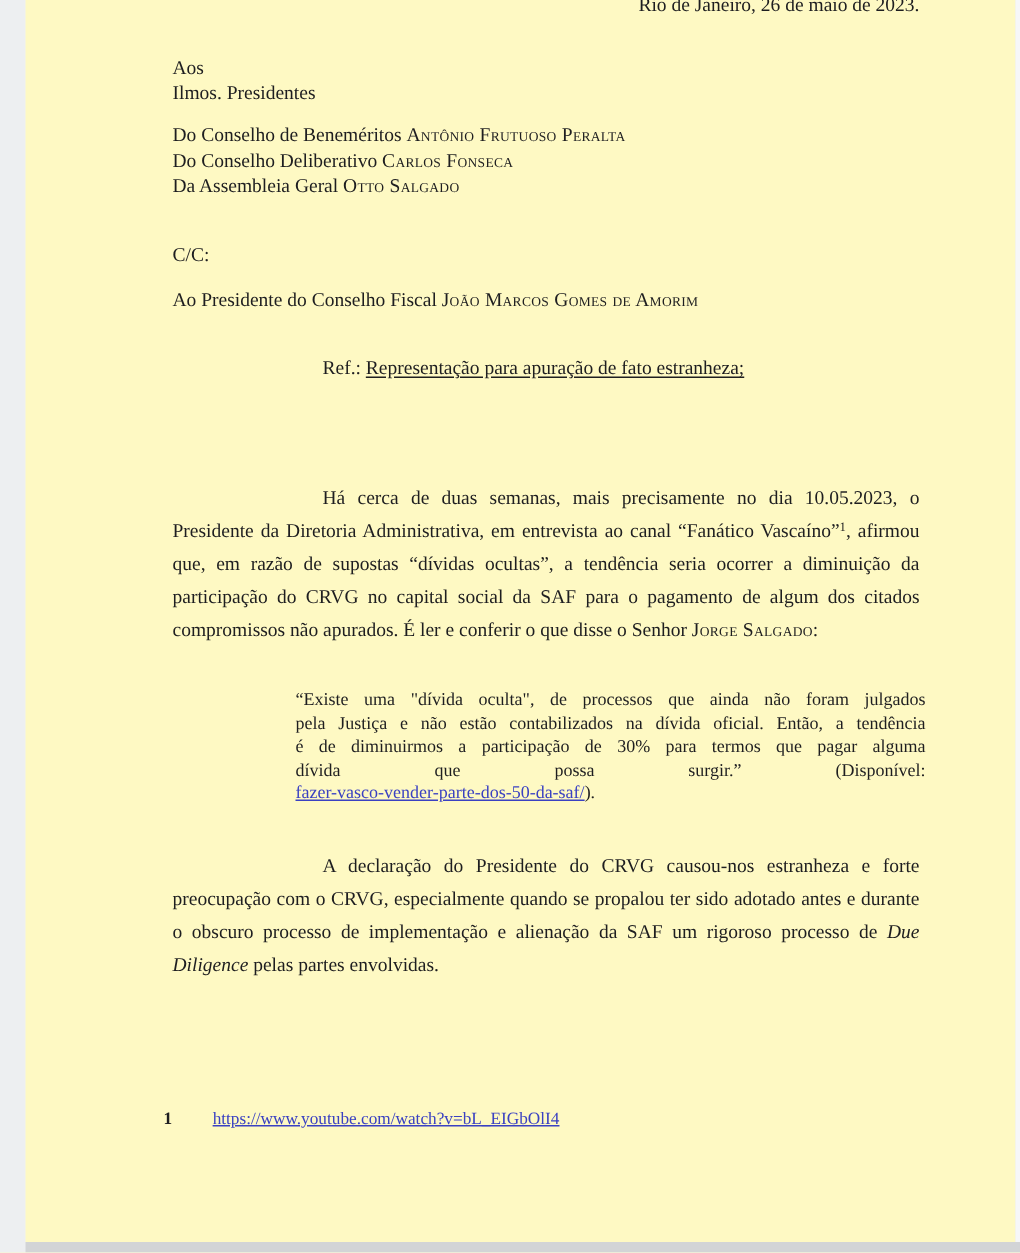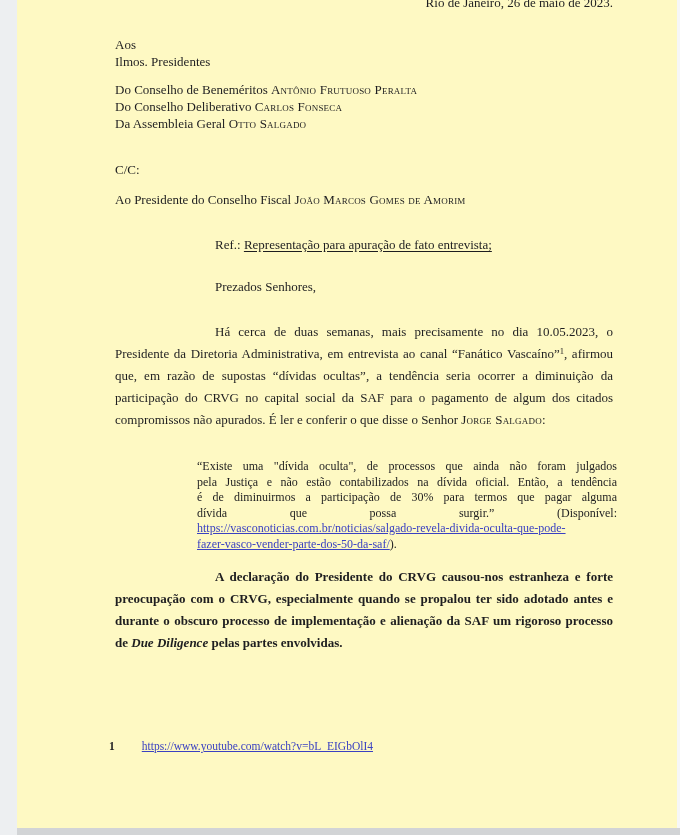--- a/index.html
+++ b/index.html
@@ -15,21 +15,21 @@
   .blk{position:absolute;left:98px;right:64px;font-size:13px;line-height:17px;}
   .date{top:-5px;text-align:right;line-height:15px;}
   .addr{top:36px;}
   .recips{top:81px;}
   .cc{top:161px;}
   .ccline{top:191px;}
   .refline{top:236px;left:198px;right:40px;}
   .salutation{top:278px;left:198px;}
   .para{text-align:justify;line-height:22px;}
   .p1{top:321px;text-indent:100px;}
-  .p2{top:566px;text-indent:100px;font-weight:bold;}
+  .p2{top:566px;text-indent:100px;}
   .p3{top:679px;text-indent:100px;}
   .quote{top:459px;left:180px;right:60px;font-size:12px;line-height:15.5px;}
   .qline{display:block;}
   .just{text-align:justify;text-align-last:justify;}
   .footnote{top:739px;left:92px;font-size:11.5px;line-height:15px;}
   .fn-num{font-weight:bold;margin-right:3px;}
 
   .sc{font-variant:small-caps;letter-spacing:0.2px;}
   .em{font-style:italic;}
   .underline{text-decoration:underline;text-underline-offset:2px;}
@@ -57,35 +57,33 @@
       <div><span>Da Assembleia Geral </span><span class="sc">Otto Salgado</span></div>
     </div>
 
     <div class="blk ccline">
       <span>Ao Presidente do Conselho Fiscal </span><span class="sc">João Marcos Gomes de Amorim</span>
     </div>
 
     <div class="blk cc">C/C:</div>
 
     <div class="blk refline">
-      <span>Ref.: </span><span class="underline">Representação para apuração de fato entrevista;</span>
+      <span>Ref.: </span><span class="underline">Representação para apuração de fato estranheza;</span>
     </div>
 
-    <div class="blk salutation">Prezados Senhores,</div>
 
     <div class="blk para p1">
       <span>Há cerca de duas semanas, mais precisamente no dia 10.05.2023, o Presidente da Diretoria Administrativa, em entrevista ao canal “Fanático Vascaíno”</span><sup class="fnref">1</sup><span>, afirmou que, em razão de supostas “dívidas ocultas”, a tendência seria ocorrer a diminuição da participação do CRVG no capital social da SAF para o pagamento de algum dos citados compromissos não apurados. É ler e conferir o que disse o Senhor </span><span class="sc">Jorge Salgado</span><span>:</span>
     </div>
 
     <div class="blk quote">
       <div class="qline just">“Existe uma "dívida oculta", de processos que ainda não foram julgados</div>
       <div class="qline just">pela Justiça e não estão contabilizados na dívida oficial. Então, a tendência</div>
       <div class="qline just">é de diminuirmos a participação de 30% para termos que pagar alguma</div>
       <div class="qline just">dívida que possa surgir.” (Disponível:</div>
-      <div class="qline"><a class="link" style="color: rgb(58, 65, 194);">https://vasconoticias.com.br/noticias/salgado-revela-divida-oculta-que-pode-</a></div>
       <div class="qline"><a class="link" style="color: rgb(58, 65, 194);">fazer-vasco-vender-parte-dos-50-da-saf/</a><span>).</span></div>
     </div>
 
     <div class="blk para p2">
       <span>A declaração do Presidente do CRVG causou-nos estranheza e forte preocupação com o CRVG, especialmente quando se propalou ter sido adotado antes e durante o obscuro processo de implementação e alienação da SAF um rigoroso processo de </span><span class="em">Due Diligence</span><span> pelas partes envolvidas.</span>
     </div>
 
 
     <div class="blk footnote">
       <span class="fn-num">1</span><a class="link" style="color: rgb(58, 65, 194); padding-left: 24px;">https://www.youtube.com/watch?v=bL_EIGbOlI4</a>

